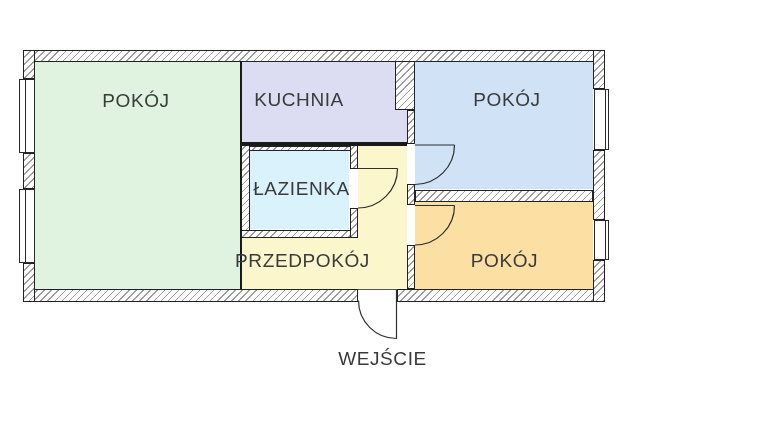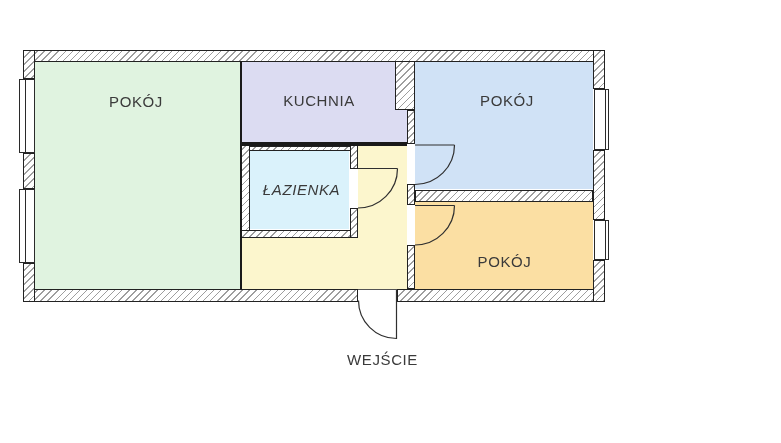--- a/index.html
+++ b/index.html
@@ -8,21 +8,21 @@
   .fill{position:absolute;}
   .wall{position:absolute;box-sizing:border-box;border:1px solid #222;
         background:
           repeating-linear-gradient(135deg,rgba(255,255,255,0) 0px,rgba(255,255,255,0) 4px,#9e9e9e 4px,#9e9e9e 5px),
           #ffffff;}
   .underlay{position:absolute;background:#fff;}
   .blackline{position:absolute;background:#1a1a1a;}
   .thinline{position:absolute;background:#555;}
   .window{position:absolute;box-sizing:border-box;background:#fff;border:1px solid #2a2a2a;}
   .window .wline{position:absolute;top:0;bottom:0;width:1px;background:#2a2a2a;}
-  .label{position:absolute;transform:translate(-50%,-50%);font-size:15px;letter-spacing:0.6px;
+  .label{position:absolute;transform:translate(-50%,-50%);font-size:19px;letter-spacing:0.6px;
          color:#3a3a3a;white-space:nowrap;}
   svg.doors{position:absolute;left:0;top:0;pointer-events:none;}
   svg.doors path{fill:none;stroke:#2f2f2f;stroke-width:1.2;}
 </style>
 </head>
 <body>
 
 <div class="plan">
 
   <div class="fill" style="left: 34px; top: 61px; width: 206px; height: 228px; background-color: rgb(224, 243, 224);"></div>
@@ -75,19 +75,20 @@
   </div>
 
   <svg class="doors" width="781" height="443" viewBox="0 0 781 443">
     <path d="M358 168.5 H397.5 M397.5 168.5 A39.5 39.5 0 0 1 358 208"></path>
     <path d="M415 145 H454.5 M454.5 145 A39.5 39.5 0 0 1 415 184.5"></path>
     <path d="M415 205.5 H454.5 M454.5 205.5 A39.5 39.5 0 0 1 415 245"></path>
     <path d="M396.5 290 V339 M358.5 300.5 A38 38 0 0 0 396.5 338.5"></path>
   </svg>
 
   <div class="label" style="left:136px;top:100.5px;">POKÓJ</div>
-  <div class="label" style="left:299px;top:99.5px;margin-left:20px;">KUCHNIA</div>
+  <div class="label" style="left:299px;top:99.5px;">KUCHNIA</div>
   <div class="label" style="left:507px;top:100px;">POKÓJ</div>
-  <div class="label" style="left:301.5px;top:189px;font-style:italic;">ŁAZIENKA</div>
+  <div class="label" style="left:301.5px;top:189px;">ŁAZIENKA</div>
+  <div class="label" style="left:302.5px;top:260.5px;">PRZEDPOKÓJ</div>
   <div class="label" style="left:504.5px;top:261px;">POKÓJ</div>
   <div class="label" style="left:382.5px;top:359px;">WEJŚCIE</div>
 
 </div>
 
 </body></html>

